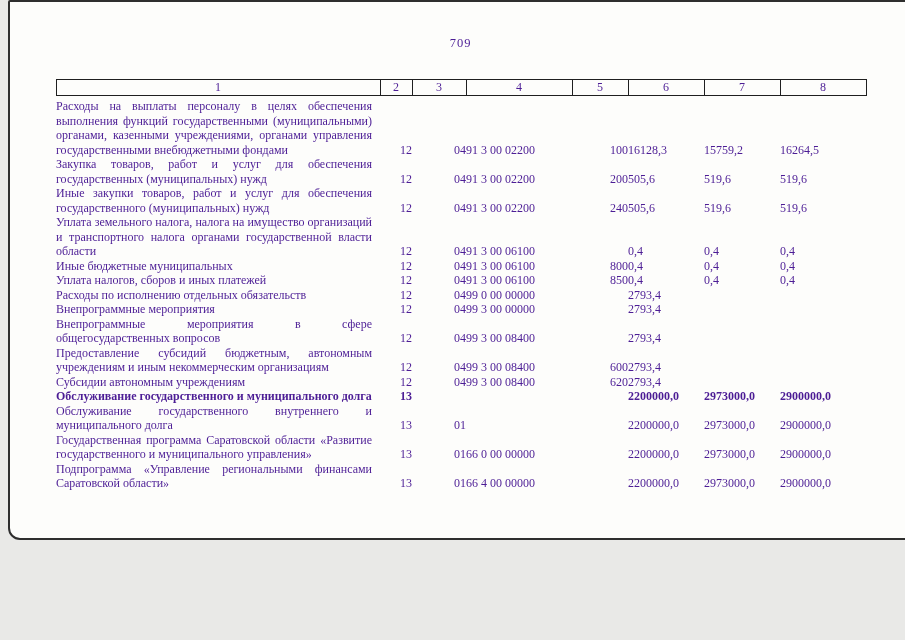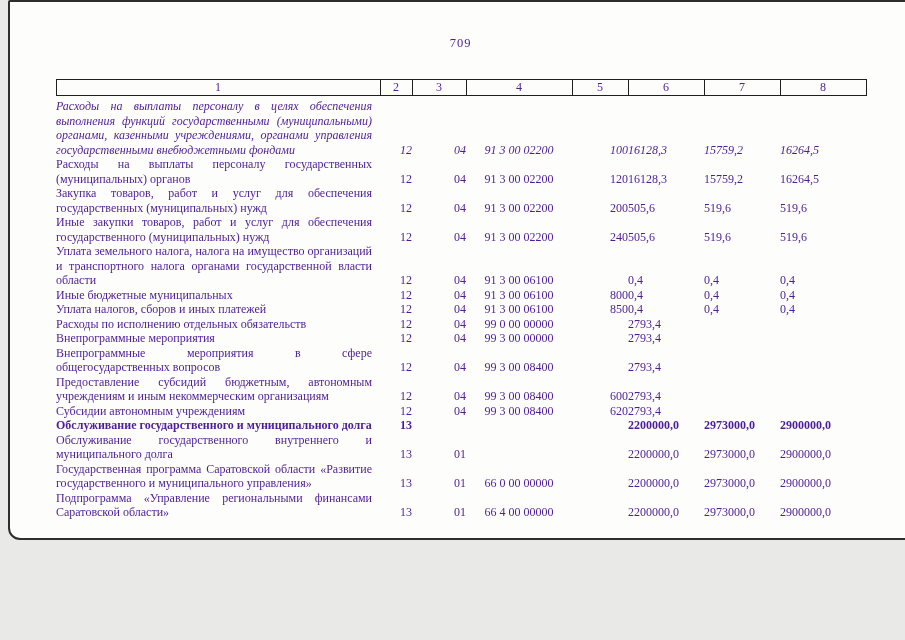--- a/index.html
+++ b/index.html
@@ -54,29 +54,29 @@
     line-height: 15px;
     padding: 0;
     text-align: center;
   }
   tbody td {
     padding: 0;
     line-height: 14.5px;
     vertical-align: bottom;
     white-space: normal;
   }
-  tbody tr:first-child td { padding-top: 3px; font-style: italic; }
+  tbody tr:first-child td { padding-top: 3px; }
 
   td.c-label {
     text-align: justify;
     vertical-align: top;
     padding-right: 8px;
   }
   td.c-num  { text-align: right; }
-  td.c-code { text-align: center; }
+  td.c-code { }
   td.c-amt  { text-align: left; padding-right: 4px; }
   td.c-amt.last { padding-right: 12px; }
 
   tr.bold td { font-weight: bold; }
 </style>
 </head>
 <body>
 
 <div class="page">
   <div class="content">
@@ -110,30 +110,20 @@
             <td class="c-label">Расходы на выплаты персоналу в целях обеспечения выполнения функций государственными (муниципальными) органами, казенными учреждениями, органами управления государственными внебюджетными фондами</td>
             <td class="c-num">12</td>
             <td class="c-num">04</td>
             <td class="c-code">91 3 00 02200</td>
             <td class="c-num">100</td>
             <td class="c-amt">16128,3</td>
             <td class="c-amt">15759,2</td>
             <td class="c-amt last">16264,5</td>
           </tr>
           <tr>
-            <td class="c-label">Расходы на выплаты персоналу государственных (муниципальных) органов</td>
-            <td class="c-num">12</td>
-            <td class="c-num">04</td>
-            <td class="c-code">91 3 00 02200</td>
-            <td class="c-num">120</td>
-            <td class="c-amt">16128,3</td>
-            <td class="c-amt">15759,2</td>
-            <td class="c-amt last">16264,5</td>
-          </tr>
-          <tr>
             <td class="c-label">Закупка товаров, работ и услуг для обеспечения государственных (муниципальных) нужд</td>
             <td class="c-num">12</td>
             <td class="c-num">04</td>
             <td class="c-code">91 3 00 02200</td>
             <td class="c-num">200</td>
             <td class="c-amt">505,6</td>
             <td class="c-amt">519,6</td>
             <td class="c-amt last">519,6</td>
           </tr>
           <tr>

